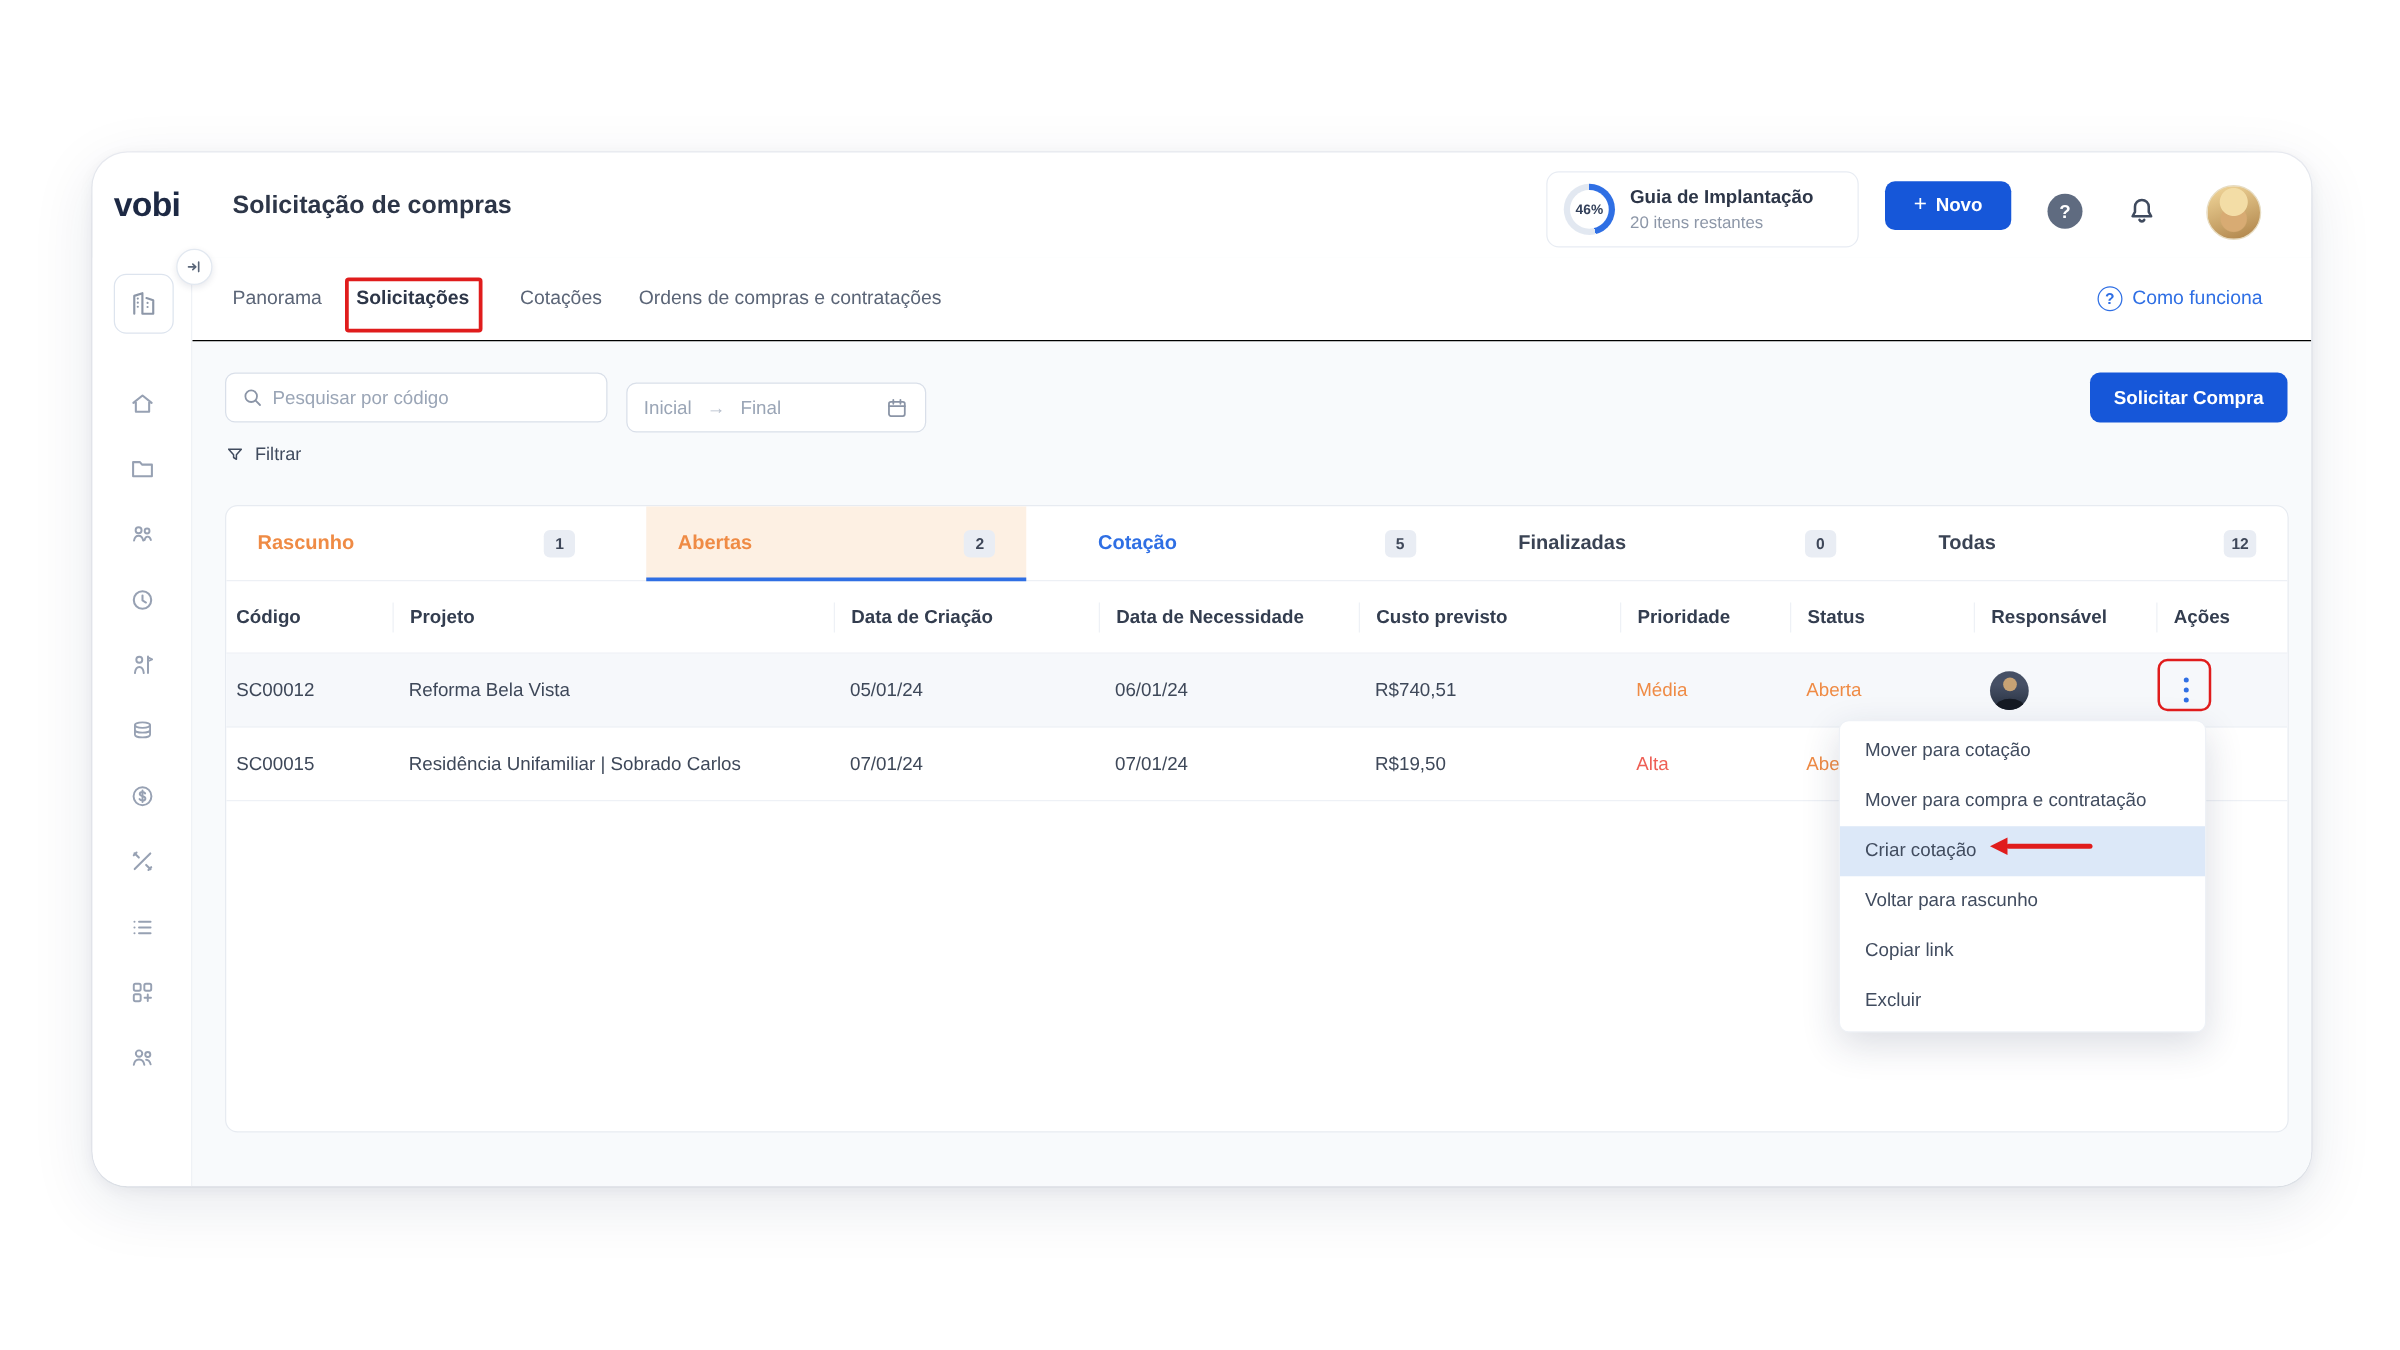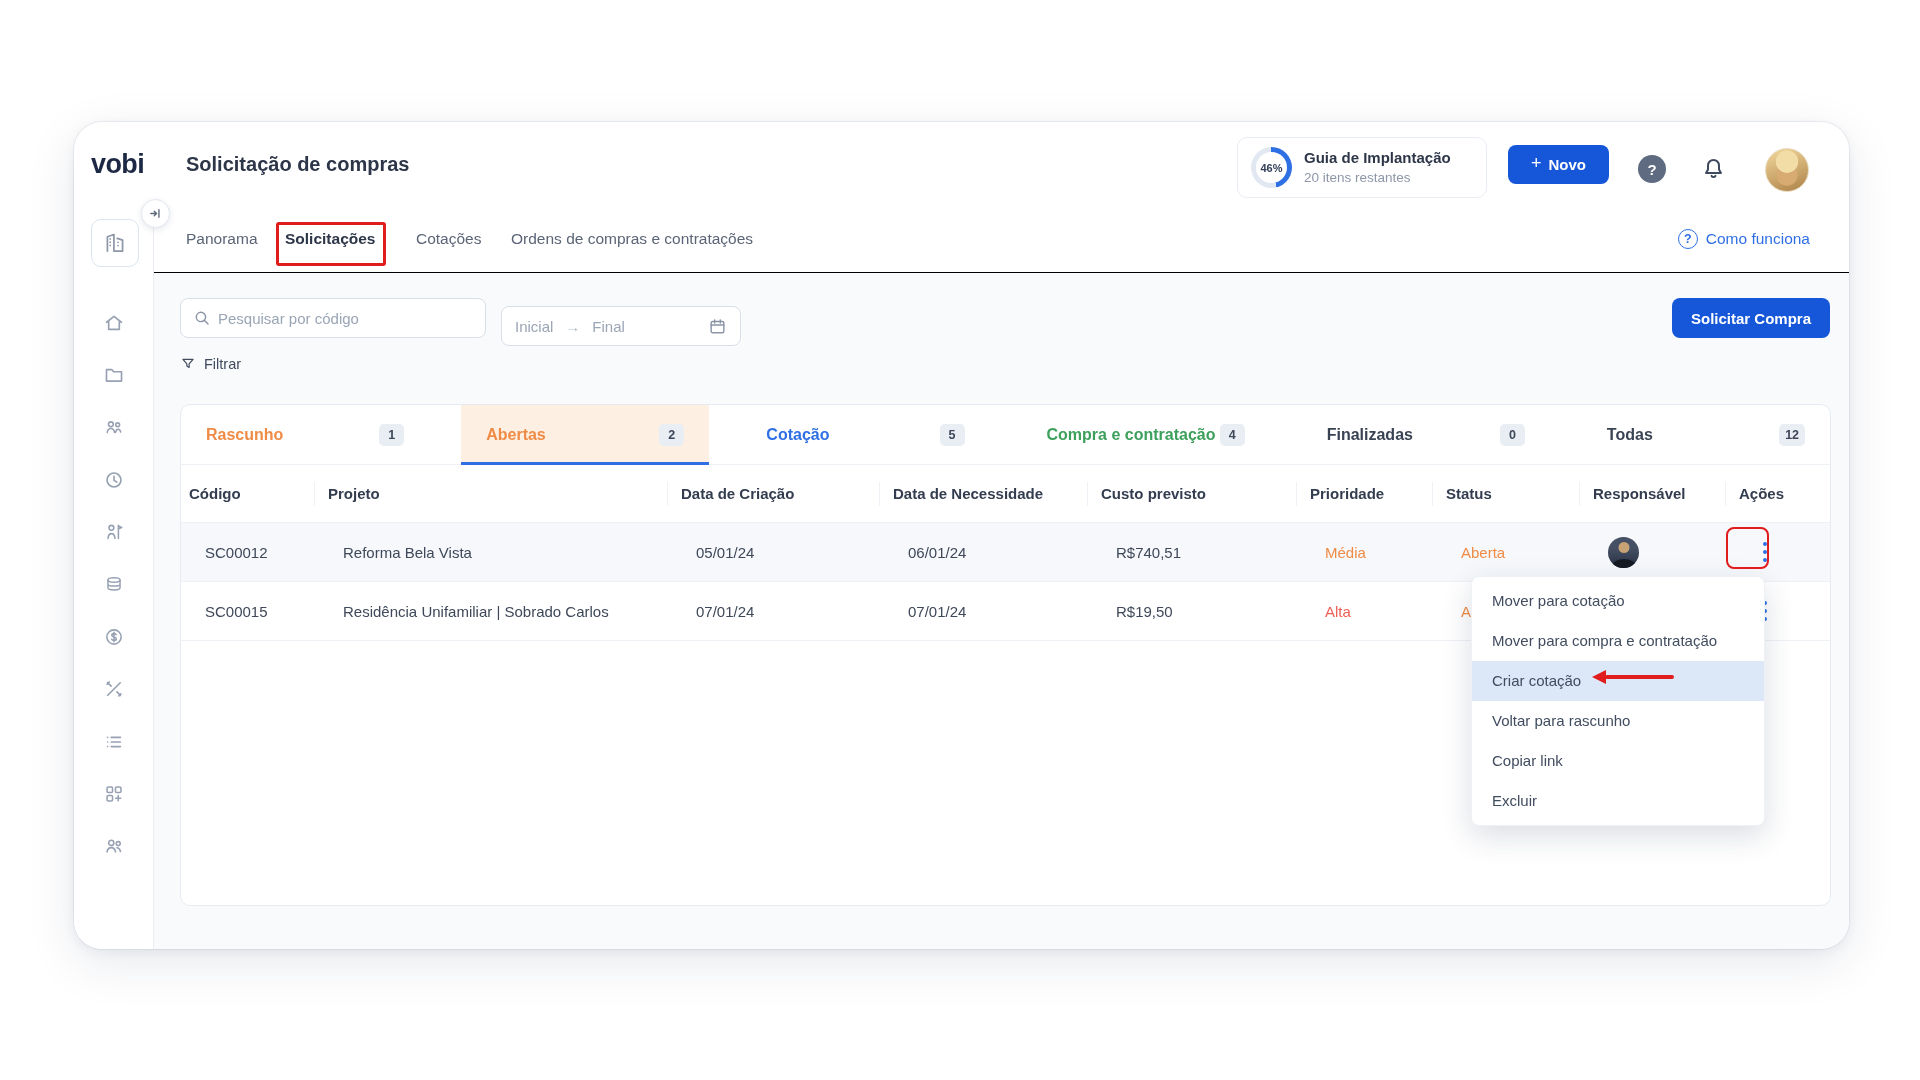--- a/index.html
+++ b/index.html
@@ -93,21 +93,21 @@
   .badge{min-width:13px;height:22px;padding:0 6px;border-radius:5px;background:#e9edf4;color:#3e4759;
         font-size:12.5px;font-weight:700;display:flex;align-items:center;justify-content:center;}
   .thead,.trow{display:grid;align-items:center;
         grid-template-columns:133px 353px 212px 208px 209px 136px 147px 146px 1fr;}
   .thead{height:57px;border-bottom:1px solid #edf0f5;}
   .th{font-size:15px;font-weight:700;color:#333d4f;padding-left:13px;line-height:24px;
         border-left:1px solid #eef1f6;white-space:nowrap;overflow:hidden;}
   .th:first-child{border-left:none;padding-left:8px;}
   .trow{height:58px;border-bottom:1px solid #eef1f6;font-size:15px;color:#3e4859;cursor:pointer;}
   .trow.shaded{background:#f6f8fb;}
-  .td{padding-left:13px;white-space:nowrap;overflow:hidden;margin-left:16px;}
+  .td{padding-left:13px;white-space:nowrap;overflow:hidden;}
   .td:first-child{padding-left:8px;}
   .td-flex{display:flex;align-items:center;overflow:visible;}
   .row-avatar{width:31px;height:31px;border-radius:50%;margin-left:13px;position:relative;
         overflow:hidden;background:linear-gradient(180deg,#465065 35%,#27303f 100%);flex:none;}
   .row-avatar::before{content:"";position:absolute;left:50%;top:5px;transform:translateX(-50%);
         width:11px;height:11px;border-radius:50%;background:#c7a274;}
   .row-avatar::after{content:"";position:absolute;left:50%;bottom:-4px;transform:translateX(-50%);
         width:23px;height:13px;border-radius:50% 50% 0 0;background:#151a23;}
   .dots-btn{width:40px;height:40px;margin-left:4px;display:flex;flex-direction:column;
         align-items:center;justify-content:center;gap:3.6px;cursor:pointer;}
@@ -298,24 +298,20 @@
         </div>
         <div class="status-tab active">
           <span style="color: rgb(239, 139, 69);">Abertas</span>
           <span class="badge">2</span>
         </div>
         <div class="status-tab">
           <span style="color: rgb(47, 111, 228);">Cotação</span>
           <span class="badge">5</span>
         </div>
         <div class="status-tab">
-          <span style="color: rgb(61, 160, 92);">Compra e contratação</span>
-          <span class="badge">4</span>
-        </div>
-        <div class="status-tab">
           <span style="color: rgb(58, 67, 84);">Finalizadas</span>
           <span class="badge">0</span>
         </div>
         <div class="status-tab">
           <span style="color: rgb(58, 67, 84);">Todas</span>
           <span class="badge">12</span>
         </div>
       </div>
 
       <div class="thead">

